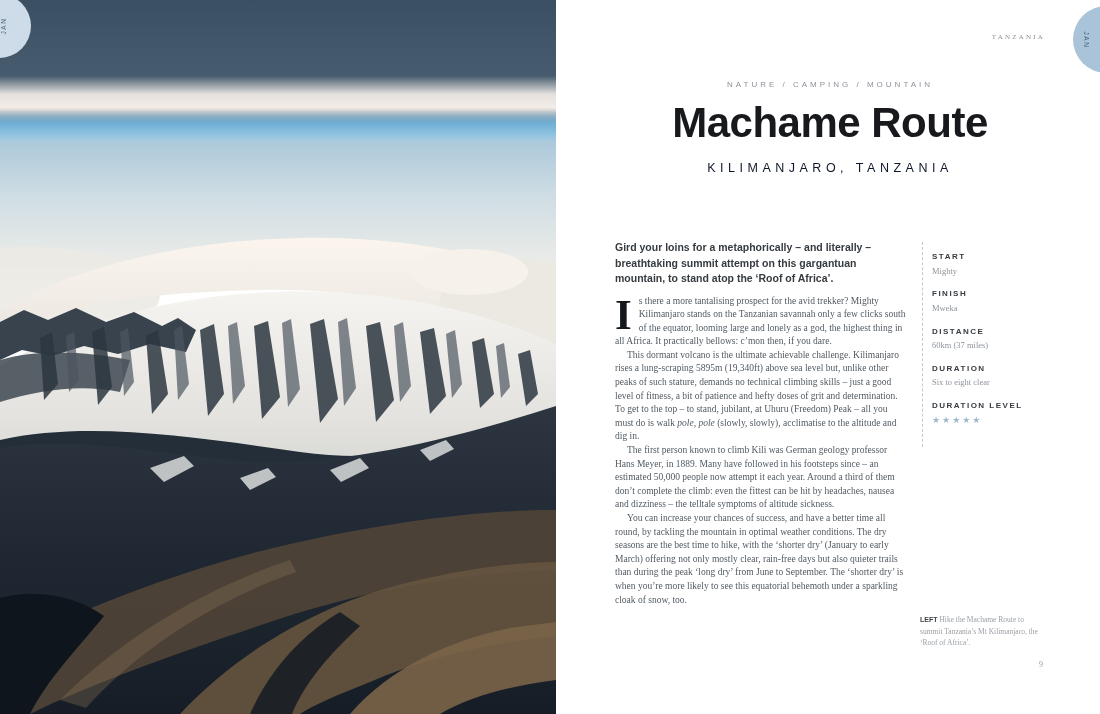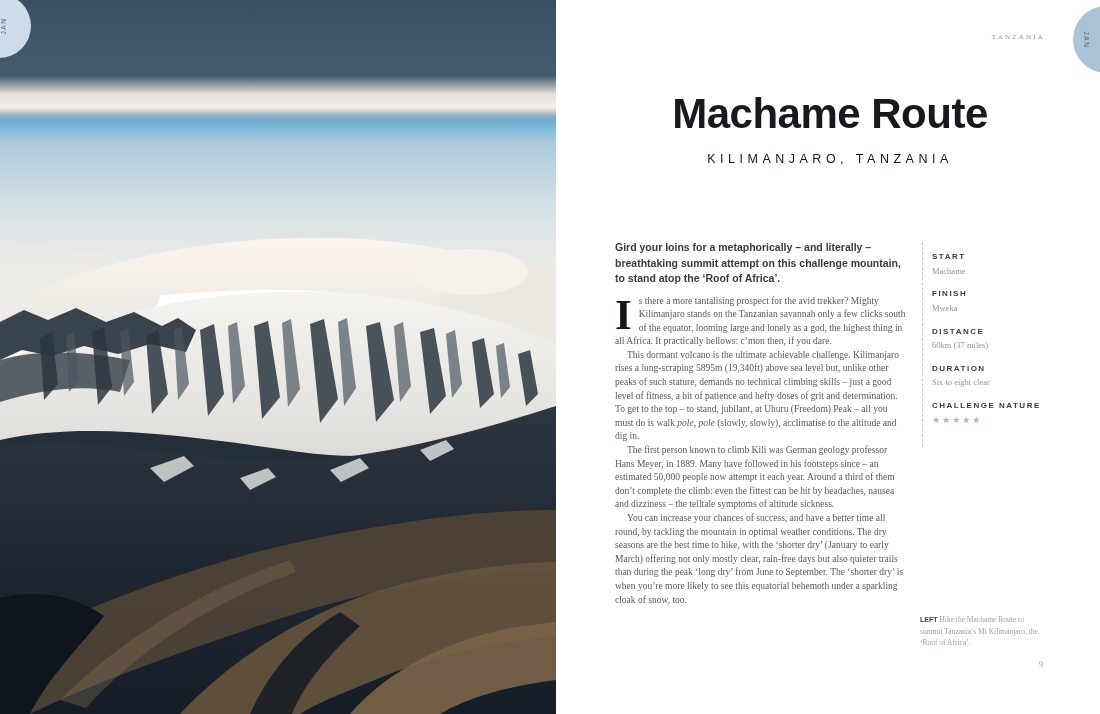--- a/index.html
+++ b/index.html
@@ -136,55 +136,56 @@
 
   <div class="right-page">
 
     <div class="running-head">TANZANIA</div>
 
     <div class="tab-circle tab-right">
       <span>JAN</span>
     </div>
 
     <div class="heading-block">
+      <div class="category">NATURE / CAMPING / MOUNTAIN</div>
       <div class="title">Machame Route</div>
       <div class="subtitle">KILIMANJARO, TANZANIA</div>
     </div>
 
     <div class="article">
-      <div class="intro">Gird your loins for a metaphorically – and literally – breathtaking summit attempt on this challenge mountain, to stand atop the ‘Roof of Africa’.</div>
+      <div class="intro">Gird your loins for a metaphorically – and literally – breathtaking summit attempt on this gargantuan mountain, to stand atop the ‘Roof of Africa’.</div>
       <div>
           <p class="body-para"><span class="dropcap">I</span><span>s there a more tantalising prospect for the avid trekker? Mighty Kilimanjaro stands on the Tanzanian savannah only a few clicks south of the equator, looming large and lonely as a god, the highest thing in all Africa. It practically bellows: c’mon then, if you dare.</span></p>
           <p class="body-para indent"><span>This dormant volcano is the ultimate achievable challenge. Kilimanjaro rises a lung-scraping 5895m (19,340ft) above sea level but, unlike other peaks of such stature, demands no technical climbing skills – just a good level of fitness, a bit of patience and hefty doses of grit and determination. To get to the top – to stand, jubilant, at Uhuru (Freedom) Peak – all you must do is walk </span><span style="font-style: italic;">pole, pole</span><span> (slowly, slowly), acclimatise to the altitude and dig in.</span></p>
           <p class="body-para indent"><span>The first person known to climb Kili was German geology professor Hans Meyer, in 1889. Many have followed in his footsteps since – an estimated 50,000 people now attempt it each year. Around a third of them don’t complete the climb: even the fittest can be hit by headaches, nausea and dizziness – the telltale symptoms of altitude sickness.</span></p>
           <p class="body-para indent"><span>You can increase your chances of success, and have a better time all round, by tackling the mountain in optimal weather conditions. The dry seasons are the best time to hike, with the ‘shorter dry’ (January to early March) offering not only mostly clear, rain-free days but also quieter trails than during the peak ‘long dry’ from June to September. The ‘shorter dry’ is when you’re more likely to see this equatorial behemoth under a sparkling cloak of snow, too.</span></p>
         </div>
     </div>
 
     <div class="divider-dashed"></div>
 
     <div class="stats">
         <div class="stat">
           <div class="stat-label">START</div>
-          <div class="stat-value">Machame</div>
+          <div class="stat-value">Mighty</div>
         </div>
         <div class="stat">
           <div class="stat-label">FINISH</div>
           <div class="stat-value">Mweka</div>
         </div>
         <div class="stat">
           <div class="stat-label">DISTANCE</div>
           <div class="stat-value">60km (37 miles)</div>
         </div>
         <div class="stat">
           <div class="stat-label">DURATION</div>
           <div class="stat-value">Six to eight clear</div>
         </div>
         <div class="stat">
-          <div class="stat-label">CHALLENGE NATURE</div>
+          <div class="stat-label">DURATION LEVEL</div>
           <div class="stat-value stars" style="color: rgb(159, 185, 203);">★★★★★</div>
         </div>
       </div>
 
     <div class="caption">
       <b>LEFT</b>
       <span>Hike the Machame Route to summit Tanzania’s Mt Kilimanjaro, the ‘Roof of Africa’.</span>
     </div>
 
     <div class="page-number">9</div>

